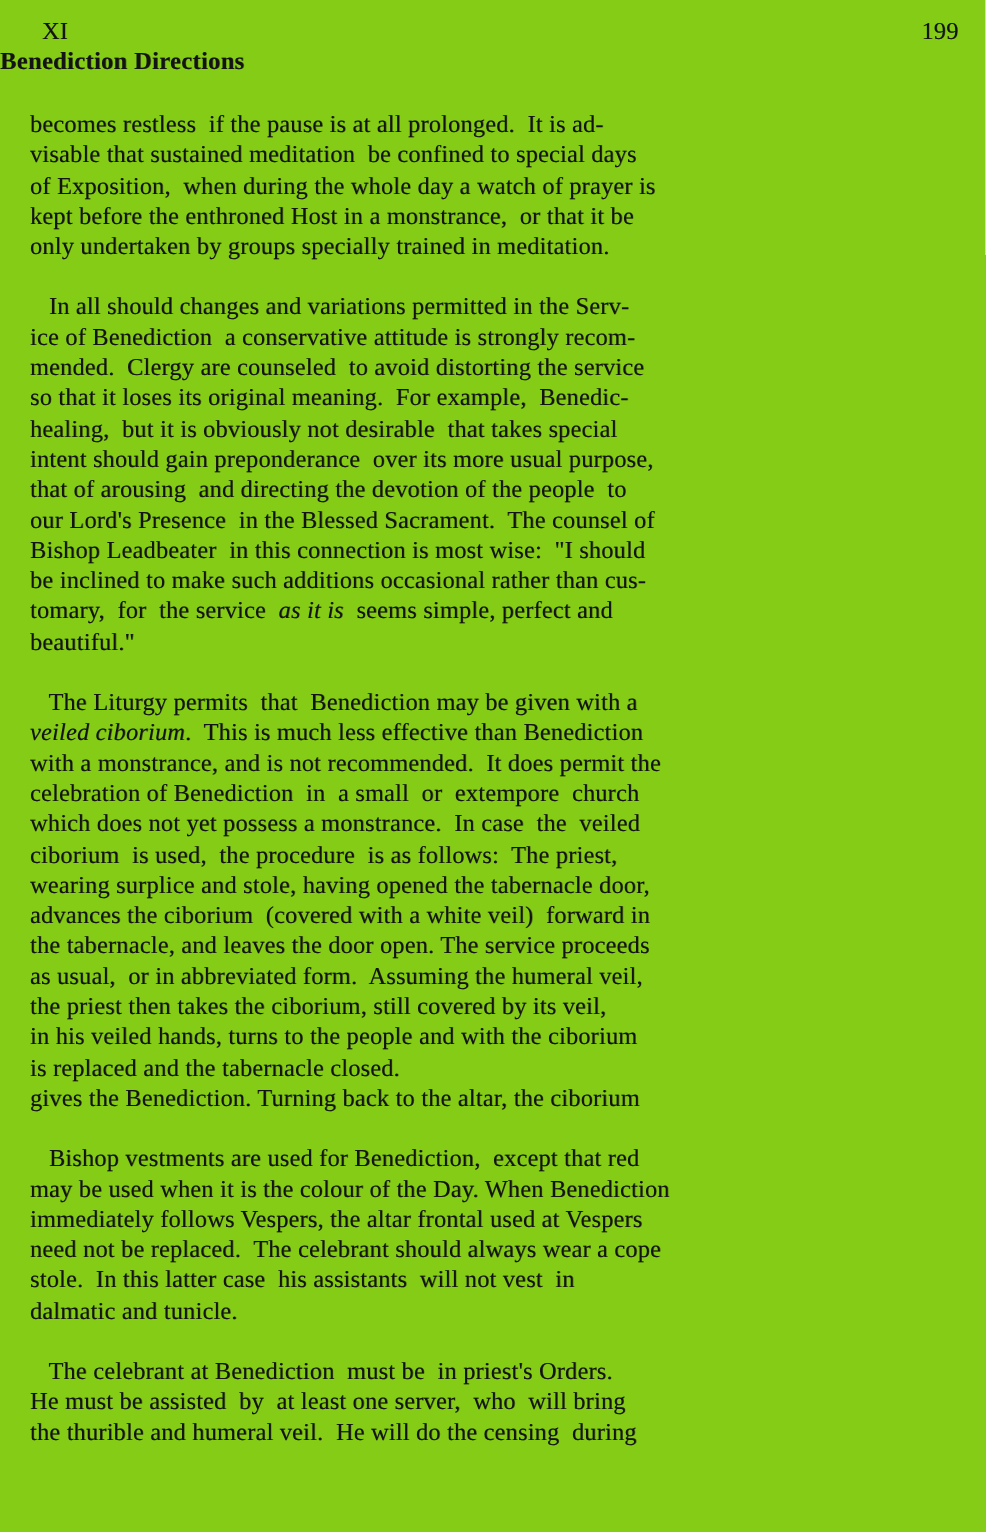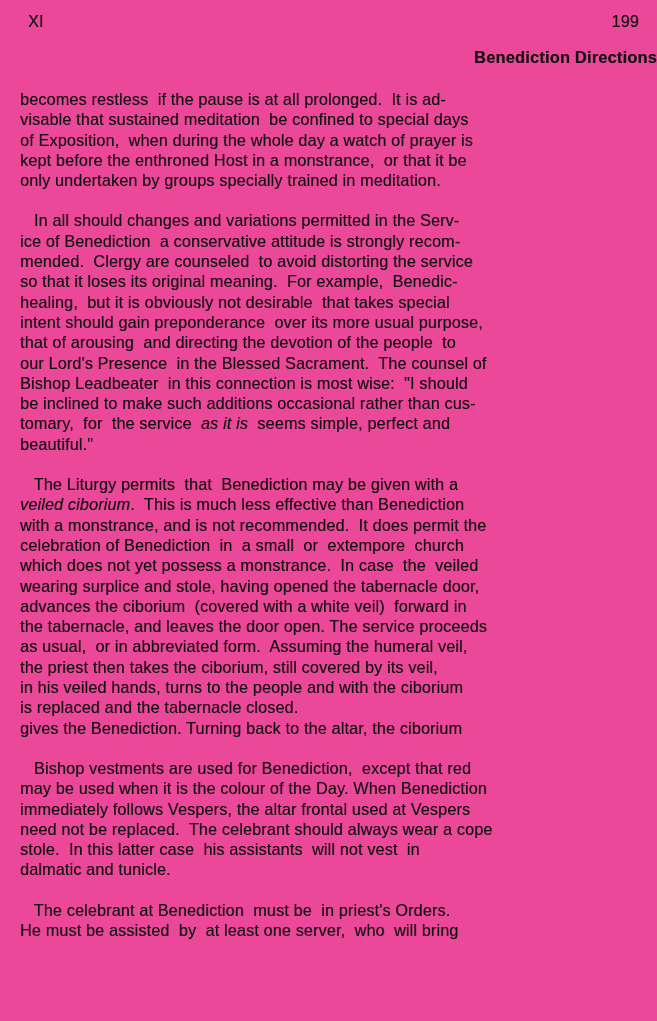--- a/index.html
+++ b/index.html
@@ -4,41 +4,41 @@
 <style>
   html, body {
     margin: 0;
     padding: 0;
     background: #ffffff;
   }
   .page {
     position: relative;
     width: 657px;
     height: 1021px;
-    background: #ec4899;
+    background: #84cc16;
     color: #131313;
-    font-family: Liberation Sans, sans-serif;
+    font-family: Liberation Serif, serif;
     overflow: hidden;
     text-shadow: 0.4px 0.2px 0 rgba(10,10,10,0.45);
   }
   .page-header {
     display: flex;
     justify-content: space-between;
     align-items: flex-start;
     padding: 12px 18px 0 28px;
     font-size: 16.2px;
     line-height: 18px;
     letter-spacing: 0.15px;
   }
   .page-title {
-    text-align: right;
+    text-align: left;
     font-weight: bold;
     font-size: 16.4px;
     line-height: 18px;
-    margin-top: 18px;
+    margin-top: 2px;
     letter-spacing: 0.2px;
   }
   .page-body {
     padding: 23px 0 0 20px;
     font-size: 16.2px;
     line-height: 20.3px;
     letter-spacing: 0.15px;
   }
   .para {
     margin: 0 16px 20px 0;
@@ -81,35 +81,37 @@
         <div class="line"><span>be inclined to make such additions occasional rather than cus-</span></div>
         <div class="line"><span>tomary,  for  the service  </span><span class="it">as it is</span><span>  seems simple, perfect and</span></div>
         <div class="line"><span>beautiful."</span></div>
       </div>
       <div class="para">
         <div class="line"><span>   The Liturgy permits  that  Benediction may be given with a</span></div>
         <div class="line"><span></span><span class="it">veiled ciborium</span><span>.  This is much less effective than Benediction</span></div>
         <div class="line"><span>with a monstrance, and is not recommended.  It does permit the</span></div>
         <div class="line"><span>celebration of Benediction  in  a small  or  extempore  church</span></div>
         <div class="line"><span>which does not yet possess a monstrance.  In case  the  veiled</span></div>
+        <div class="line"><span>ciborium  is used,  the procedure  is as follows:  The priest,</span></div>
         <div class="line"><span>wearing surplice and stole, having opened the tabernacle door,</span></div>
         <div class="line"><span>advances the ciborium  (covered with a white veil)  forward in</span></div>
         <div class="line"><span>the tabernacle, and leaves the door open. The service proceeds</span></div>
         <div class="line"><span>as usual,  or in abbreviated form.  Assuming the humeral veil,</span></div>
         <div class="line"><span>the priest then takes the ciborium, still covered by its veil,</span></div>
         <div class="line"><span>in his veiled hands, turns to the people and with the ciborium</span></div>
         <div class="line"><span>is replaced and the tabernacle closed.</span></div>
         <div class="line"><span>gives the Benediction. Turning back to the altar, the ciborium</span></div>
       </div>
       <div class="para">
         <div class="line"><span>   Bishop vestments are used for Benediction,  except that red</span></div>
         <div class="line"><span>may be used when it is the colour of the Day. When Benediction</span></div>
         <div class="line"><span>immediately follows Vespers, the altar frontal used at Vespers</span></div>
         <div class="line"><span>need not be replaced.  The celebrant should always wear a cope</span></div>
         <div class="line"><span>stole.  In this latter case  his assistants  will not vest  in</span></div>
         <div class="line"><span>dalmatic and tunicle.</span></div>
       </div>
       <div class="para">
         <div class="line"><span>   The celebrant at Benediction  must be  in priest's Orders.</span></div>
         <div class="line"><span>He must be assisted  by  at least one server,  who  will bring</span></div>
+        <div class="line"><span>the thurible and humeral veil.  He will do the censing  during</span></div>
       </div>
     </div>
 </div>
 
 </body></html>

